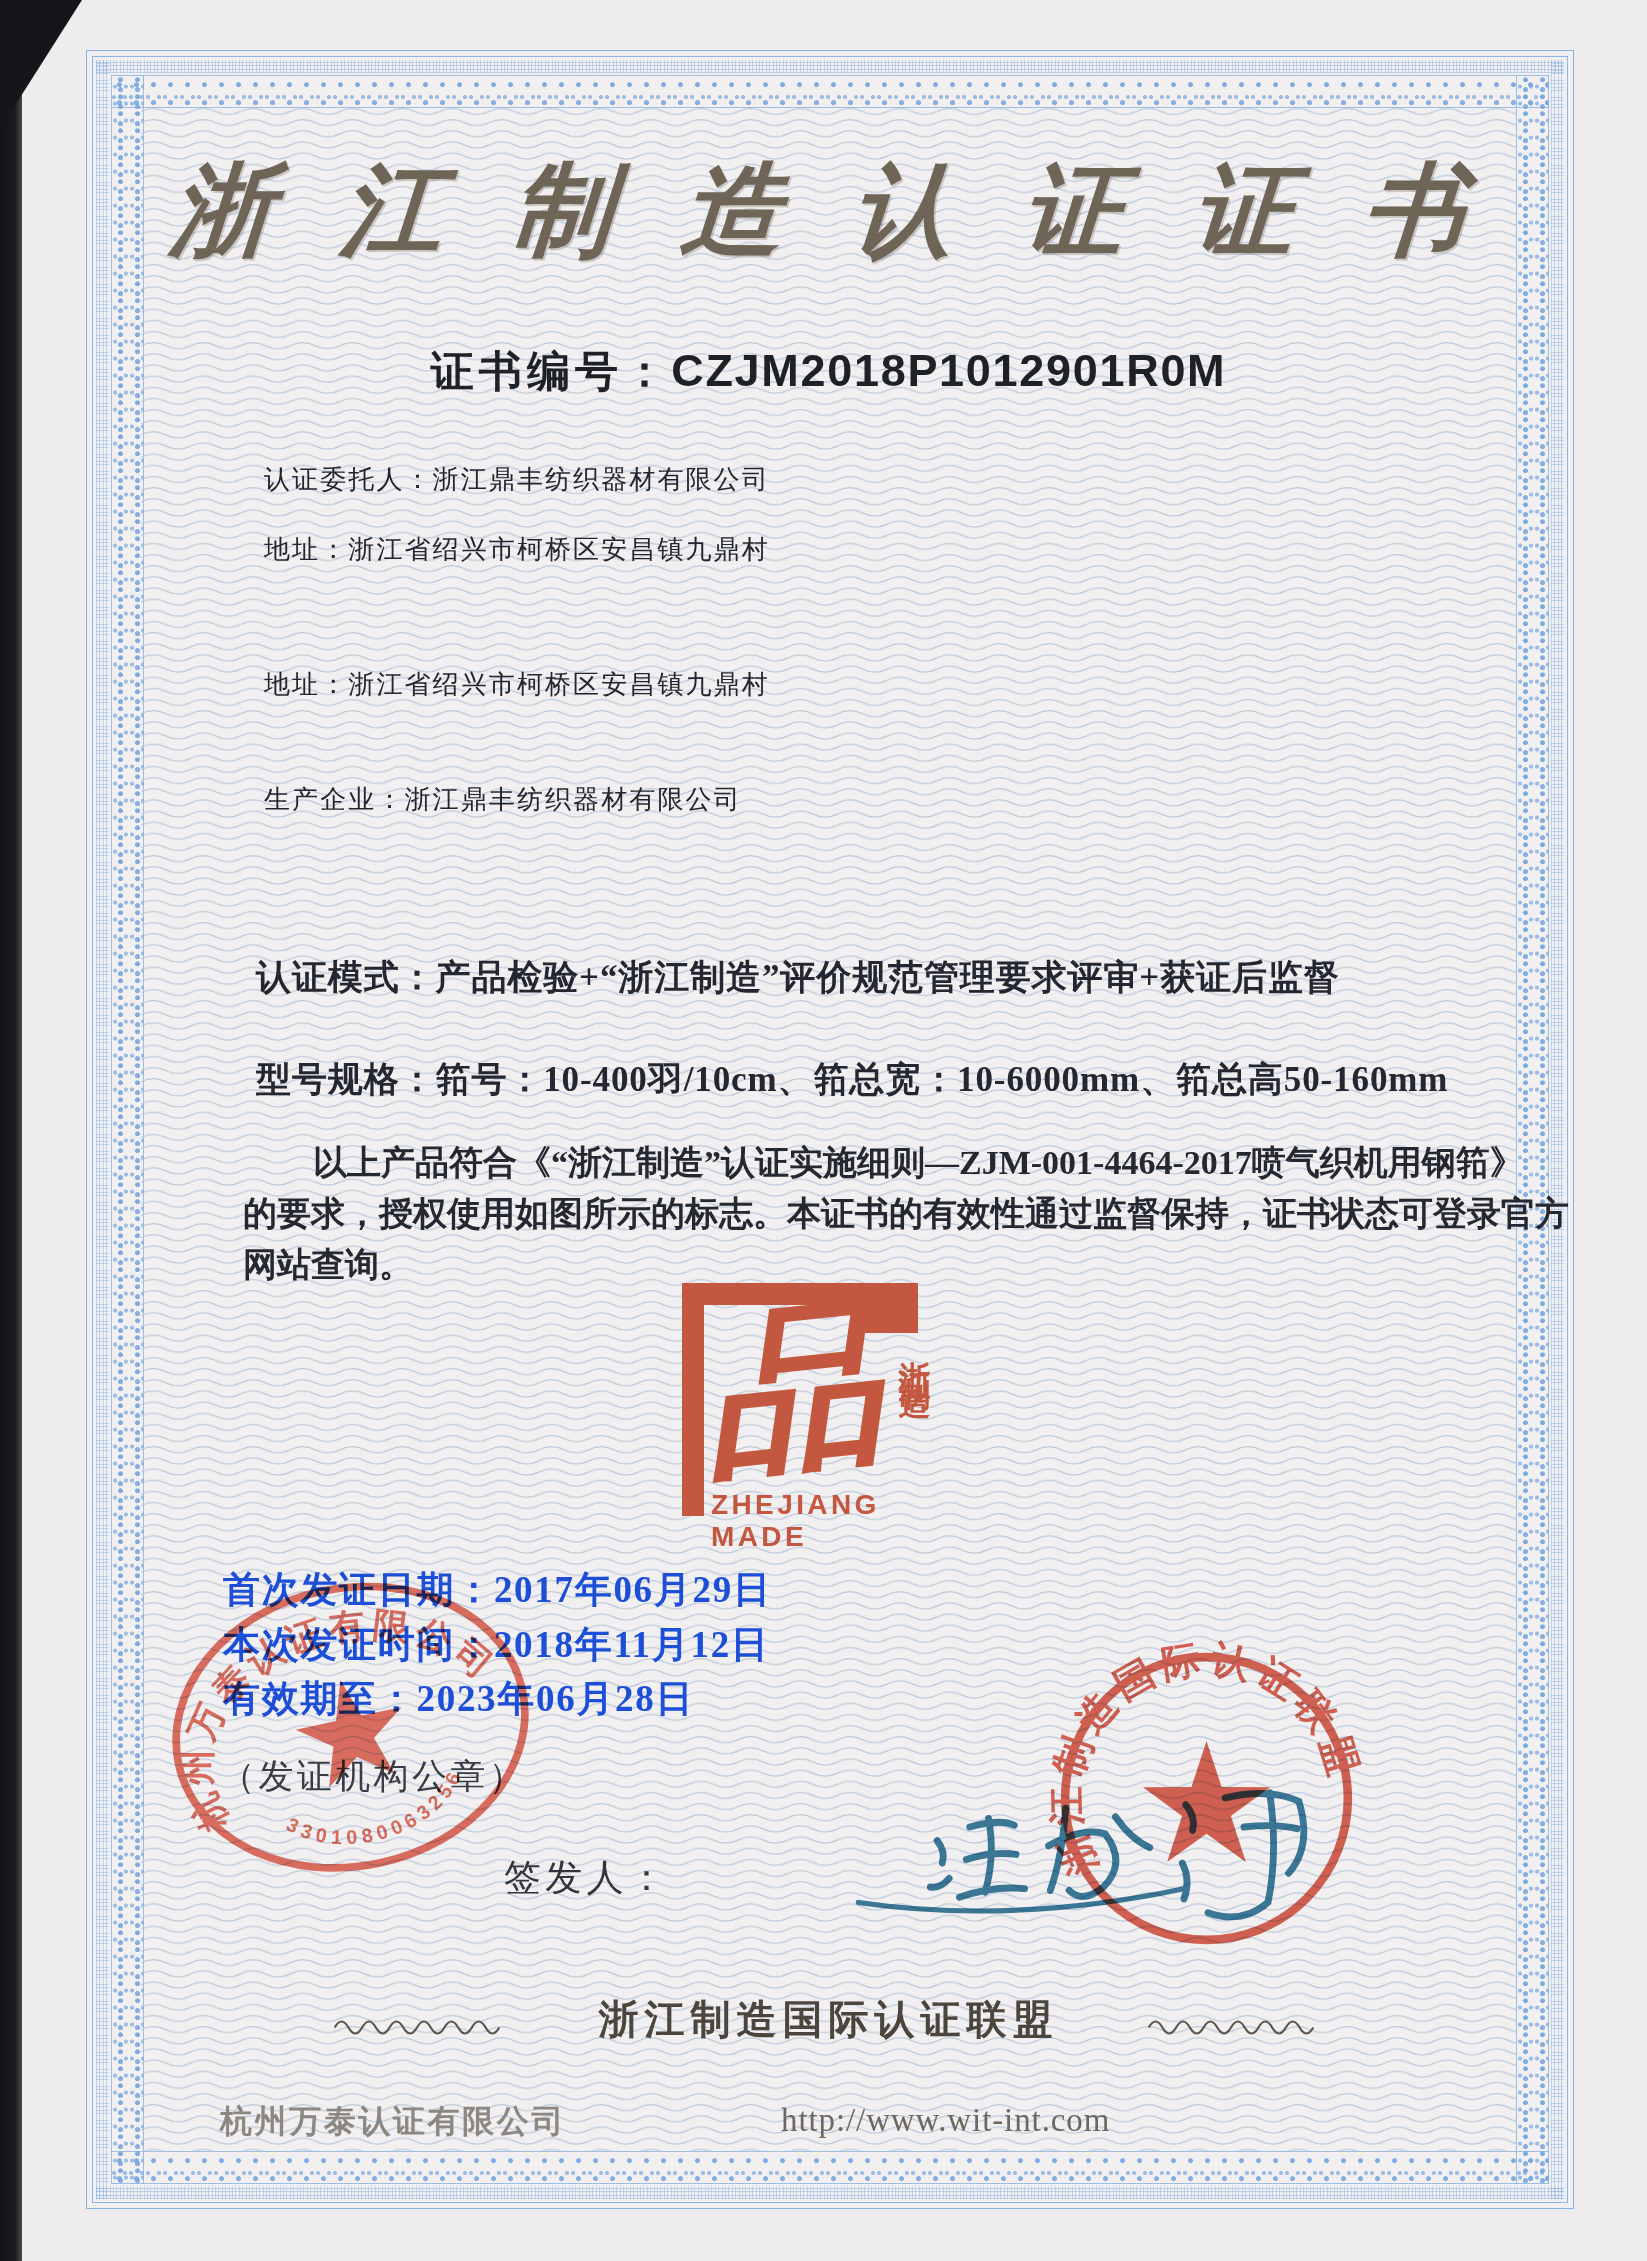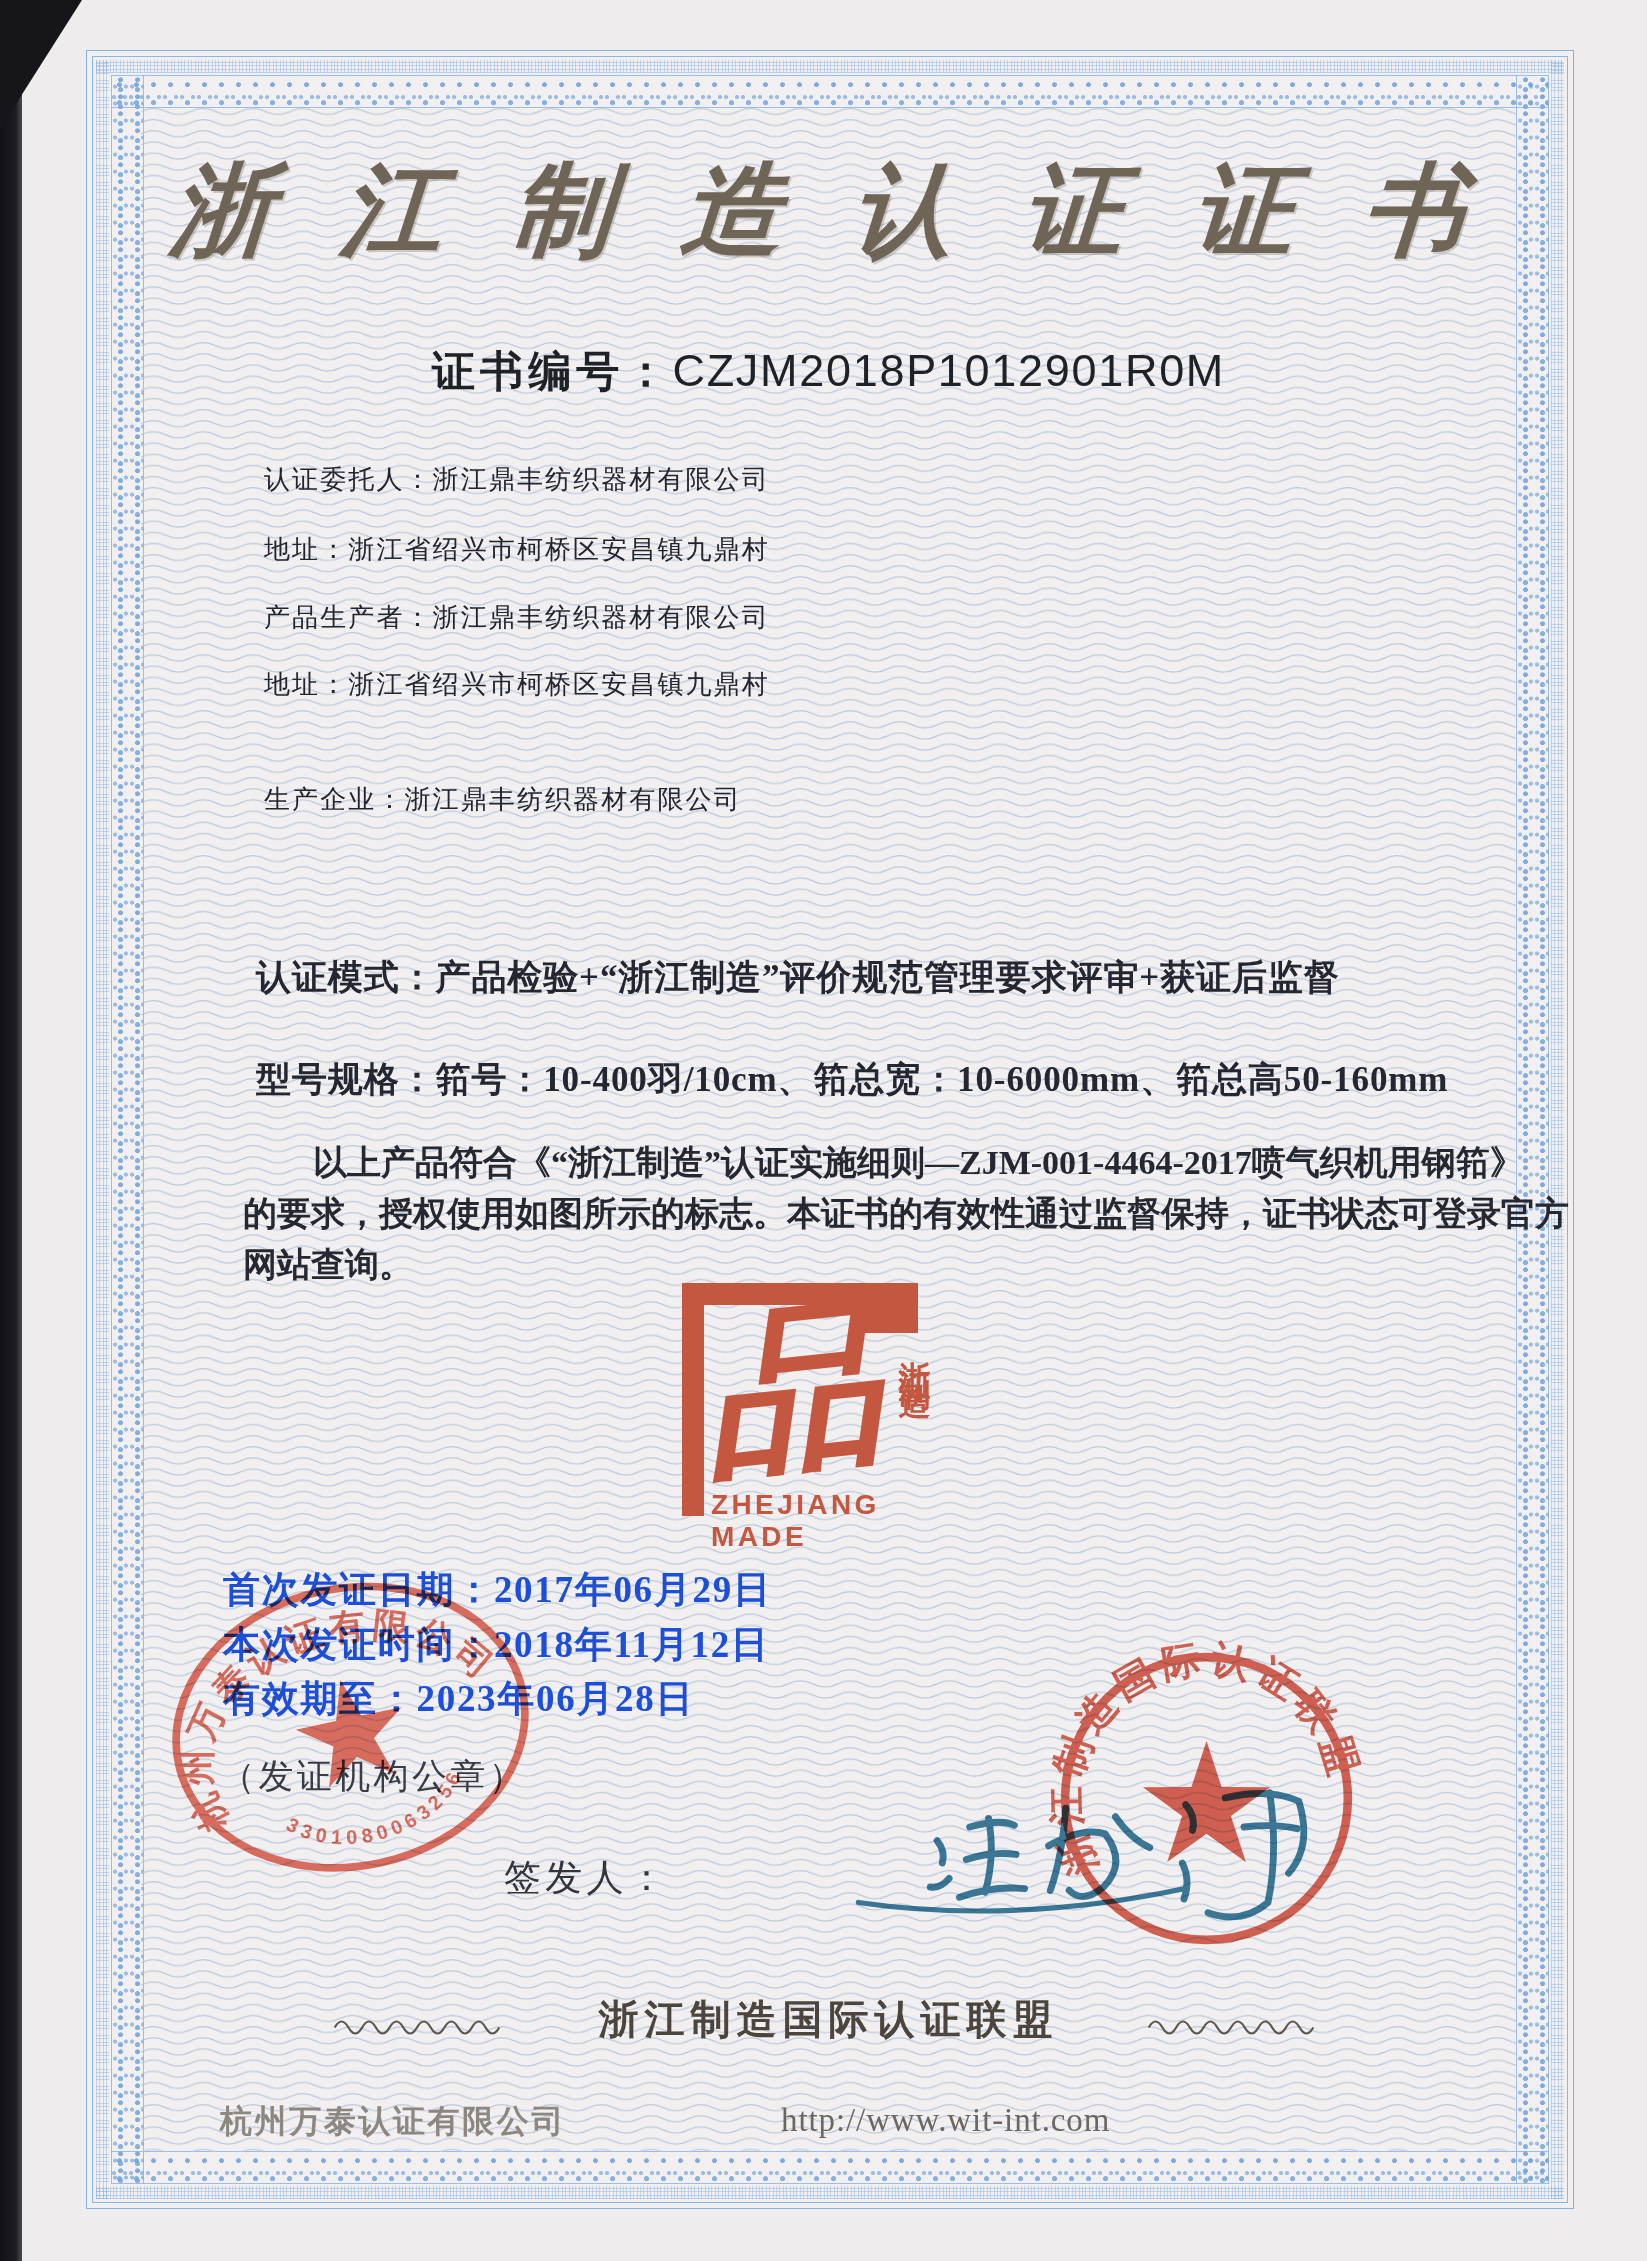--- a/index.html
+++ b/index.html
@@ -30,21 +30,21 @@
   .ls.t{top:24px;left:24px;right:24px;height:31px;border-top:0.9px solid rgba(134,178,226,.8);border-bottom:0.9px solid rgba(134,178,226,.8);}
   .ls.b{bottom:24px;left:24px;right:24px;height:31px;border-top:0.9px solid rgba(134,178,226,.8);border-bottom:0.9px solid rgba(134,178,226,.8);}
   .ls.l{left:24px;top:24px;bottom:24px;width:31px;background-size:17px 17px;border-left:0.9px solid rgba(134,178,226,.8);border-right:0.9px solid rgba(134,178,226,.8);}
   .ls.r{right:24px;top:24px;bottom:24px;width:31px;background-size:17px 17px;border-left:0.9px solid rgba(134,178,226,.8);border-right:0.9px solid rgba(134,178,226,.8);}
   
   .title{left:94px;top:144px;width:1469px;text-align:center;font-size:101px;font-weight:700;
          font-style:italic;letter-spacing:22px;color:#6f6557;transform:skewX(-4deg);
          text-shadow:1.7px 1.7px 0 rgba(90,80,70,.25);white-space:nowrap;}
   .certno{left:94px;top:343px;width:1469px;text-align:center;white-space:nowrap;color:#1e2126;}
   .certno .zh{font-size:43px;font-weight:700;letter-spacing:5.1px;}
-  .certno .num{font-size:45px;font-weight:400;letter-spacing:1.7px;font-family:"Liberation Sans","DejaVu Sans",sans-serif;margin-top:22px;}
+  .certno .num{font-size:45px;font-weight:700;letter-spacing:1.7px;font-family:"Liberation Sans","DejaVu Sans",sans-serif;margin-top:22px;}
   .iline{left:264px;white-space:nowrap;font-size:26px;font-weight:400;color:#23252e;letter-spacing:2.1px;}
   .dline{left:256px;white-space:nowrap;font-size:35px;font-weight:700;color:#242731;letter-spacing:0.9px;}
   .para{left:243px;width:1261px;color:#262831;font-size:34px;font-weight:600;line-height:51px;}
   .para .pl{white-space:nowrap;}
   .para .pl.first{padding-left:70px;}
   .dates{white-space:nowrap;font-size:37px;font-weight:700;color:#1d4ed8;letter-spacing:1.7px;left:223px;}
   .sealnote{left:220px;top:1753px;font-size:35px;color:#3a3c45;letter-spacing:3.4px;white-space:nowrap;}
   .issuer{left:504px;top:1853px;font-size:37px;color:#33353d;letter-spacing:4.3px;white-space:nowrap;}
   .alliance{left:94px;top:1992px;width:1469px;text-align:center;font-size:40px;font-weight:700;
             color:#4b453d;letter-spacing:6px;white-space:nowrap;}
@@ -94,21 +94,20 @@
   </svg>
 
   <div class="abs title">浙 江 制 造 认 证 证 书</div>
 
   <div class="abs certno">
     <span class="zh">证书编号：</span><span class="num">CZJM2018P1012901R0M</span>
   </div>
 
   <div class="abs iline" style="top:462px;"><span>认证委托人：</span><span>浙江鼎丰纺织器材有限公司</span></div>
   <div class="abs iline" style="top:532px;"><span>地址：</span><span>浙江省绍兴市柯桥区安昌镇九鼎村</span></div>
-  <div class="abs iline" style="top:600px;"><span>产品生产者：</span><span>浙江鼎丰纺织器材有限公司</span></div>
   <div class="abs iline" style="top:667px;"><span>地址：</span><span>浙江省绍兴市柯桥区安昌镇九鼎村</span></div>
   <div class="abs iline" style="top:734px;margin-top:48px;"><span>生产企业：</span><span>浙江鼎丰纺织器材有限公司</span></div>
 
   <div class="abs dline" style="top:954px;"><span>认证模式：</span><span>产品检验+“浙江制造”评价规范管理要求评审+获证后监督</span></div>
   <div class="abs dline" style="top:1056px;"><span>型号规格：</span><span>筘号：10-400羽/10cm、筘总宽：10-6000mm、筘总高50-160mm</span></div>
 
   <div class="abs para" style="top:1137px;">
     <div class="pl first">以上产品符合《“浙江制造”认证实施细则—ZJM-001-4464-2017喷气织机用钢筘》</div>
     <div class="pl">的要求，授权使用如图所示的标志。本证书的有效性通过监督保持，证书状态可登录官方</div>
     <div class="pl">网站查询。</div>

